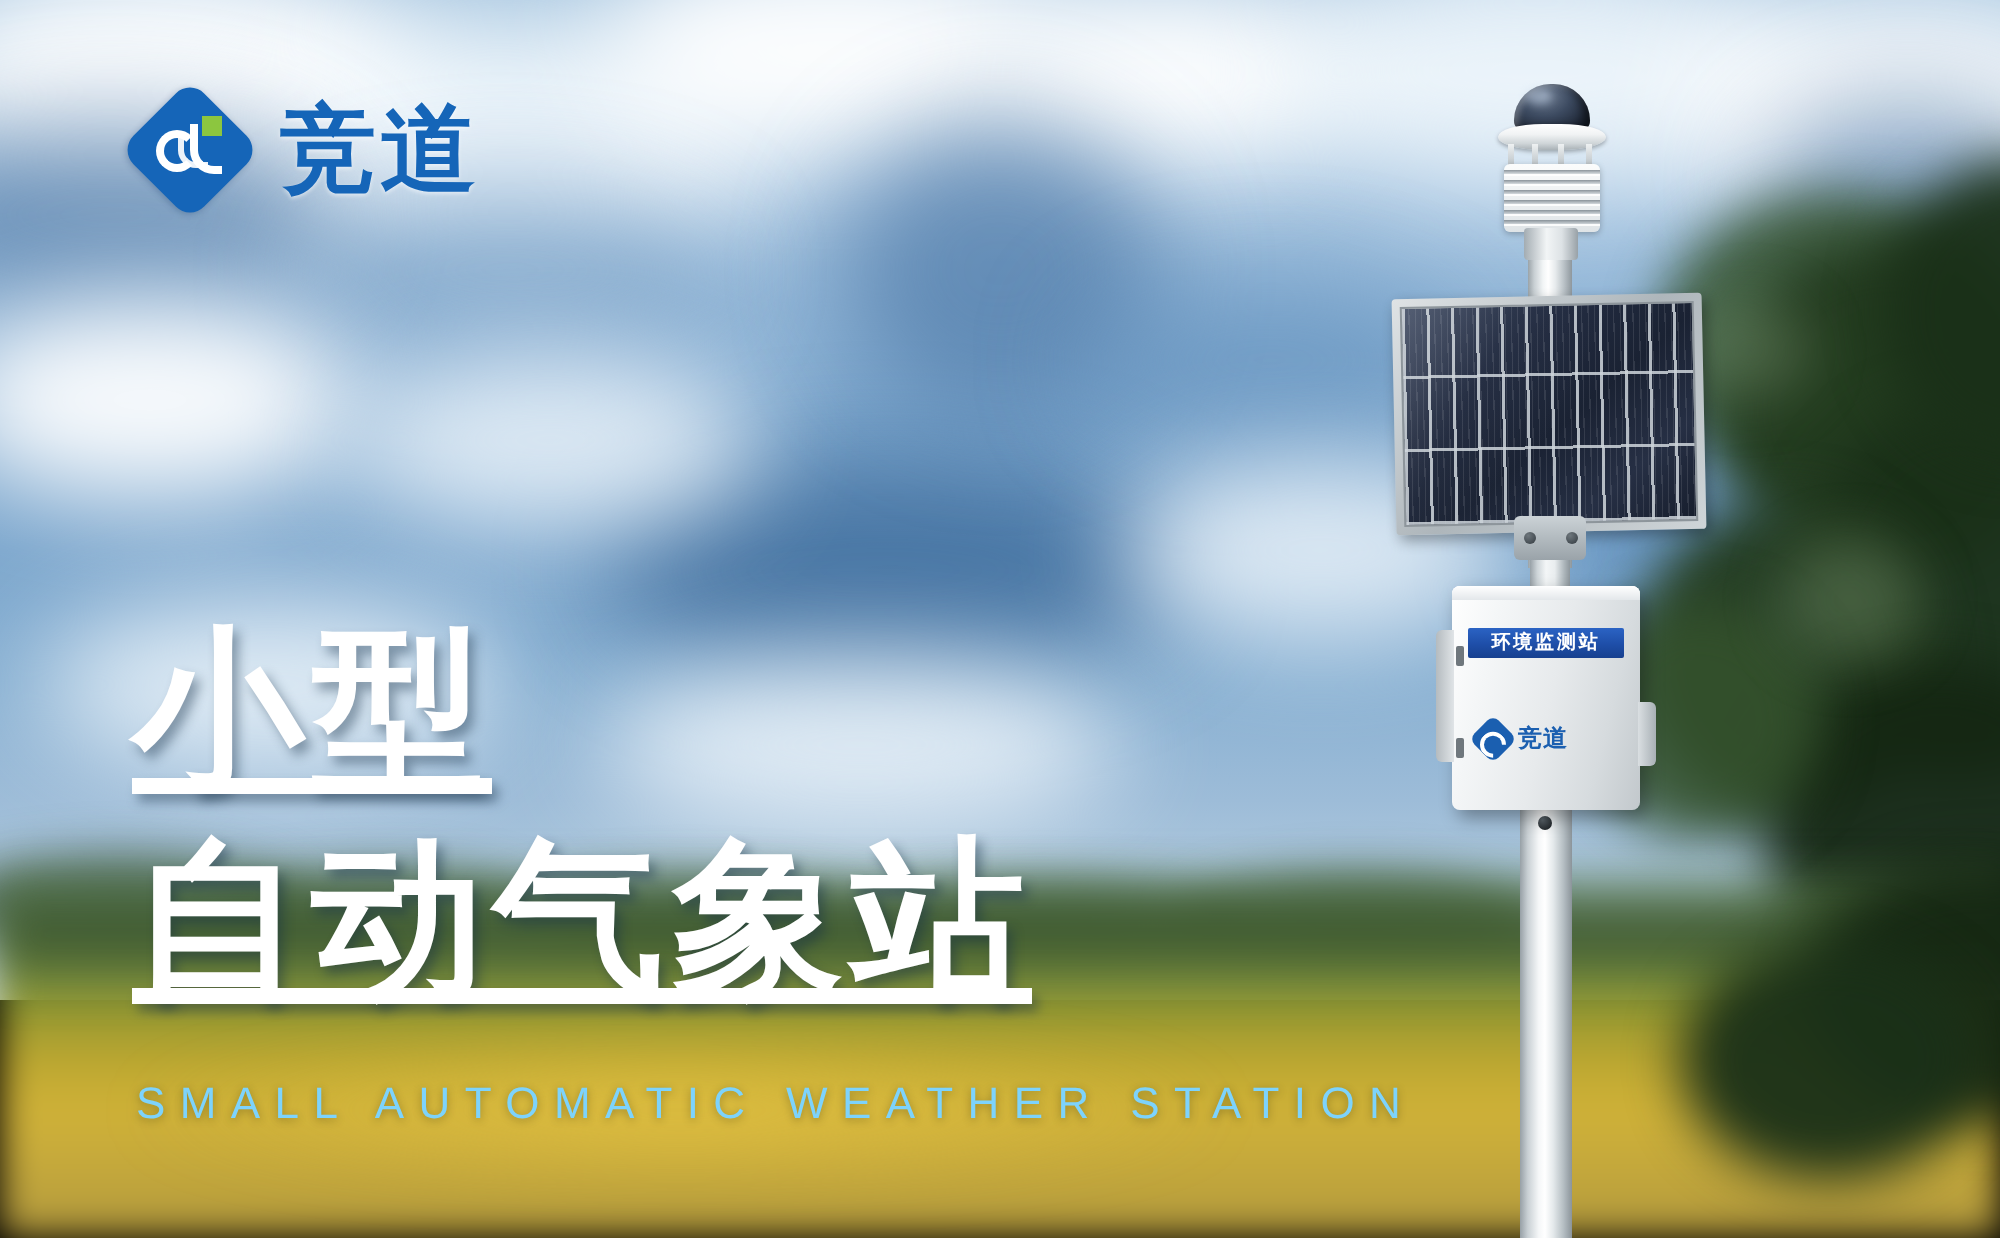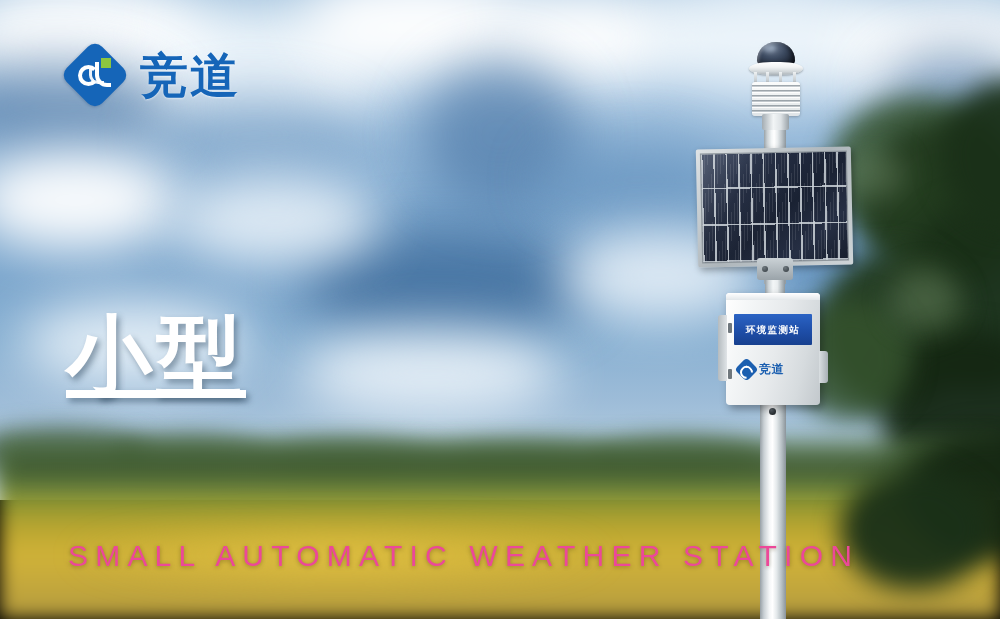--- a/index.html
+++ b/index.html
@@ -210,21 +210,21 @@
   .box-right-tab {
     position:absolute; right:-8px; top:58px; width:9px; height:32px;
     background:linear-gradient(90deg,#dadfe2,#a8b0b5);
     border-radius:0 3px 3px 0;
   }
   .box-latch {
     position:absolute; left:2px; width:4px; height:10px;
     background:#6f777d; border-radius:1px;
   }
   .banner-strip {
-    position:absolute; left:8px; top:21px; width:78px; height:31px;
+    position:absolute; left:8px; top:21px; width:78px; height:15px;
     background:linear-gradient(180deg,#2b63c4 0%,#1e4ea8 55%,#17408f 100%);
     border-radius:1px;
     display:flex; align-items:center; justify-content:center;
   }
   .banner-strip span {
     color:#ffffff;
     font-size:9.5px;
     font-weight:bold;
     letter-spacing:1.4px;
     line-height:1;
@@ -325,22 +325,22 @@
     letter-spacing:4px;
     font-family:"DejaVu Sans", sans-serif;
     text-shadow:3px 4px 6px rgba(20,45,70,0.42);
     white-space:nowrap;
     text-decoration:underline;
   }
   .headline .l2 { display:block; }
 
   .subhead {
     position:absolute; left:68px; top:541px;
-    color:#ec4899;
-    font-size:30px;
+    color:#7dd3fc;
+    font-size:22px;
     font-weight:normal;
     letter-spacing:7.2px;
     line-height:1;
     font-family:"Liberation Sans", sans-serif;
     text-shadow:0 1px 4px rgba(60,50,10,0.40);
     white-space:nowrap;
   }
 </style>
 </head>
 <body>
@@ -455,17 +455,18 @@
       <div class="brand-c"></div>
       <div class="brand-j2"></div>
       <div class="brand-j"></div>
       <div class="brand-green"></div>
     </div>
     <div class="brand-name">竞道</div>
   </div>
 
   <div class="headline">
     <span>小型</span>
+    <span class="l2">自动气象站</span>
   </div>
 
   <div class="subhead">SMALL AUTOMATIC WEATHER STATION</div>
 
 </div>
 
 </body></html>

